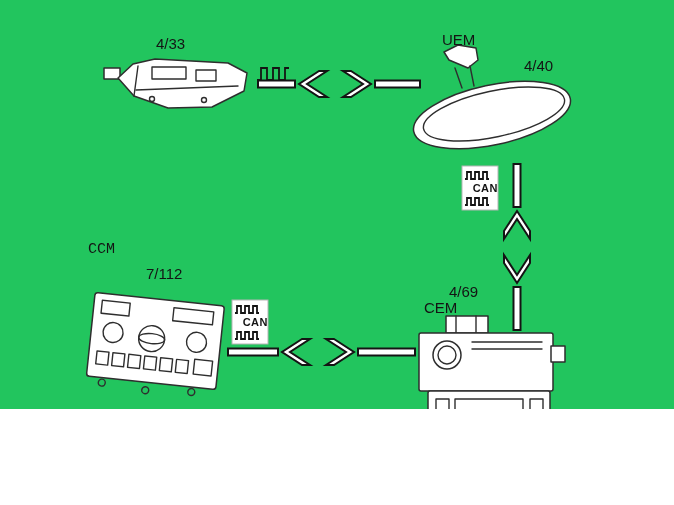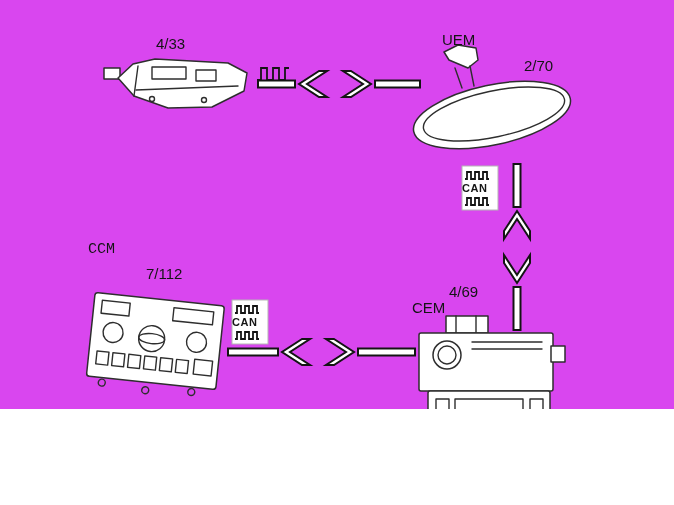--- a/index.html
+++ b/index.html
@@ -1,22 +1,22 @@
 <!DOCTYPE html>
 <html><head>
 <meta charset="utf-8">
 <style>
   html,body { margin:0; padding:0; background:#fff; }
   .stage {
-    position:relative; width:674px; height:409px; background:#d946ef;
+    position:relative; width:674px; height:409px; background:#22c55e;
     overflow:hidden; font-family:"Liberation Sans", sans-serif;
   }
   .stage svg { position:absolute; left:0; top:0; }
   .lbl { position:absolute; color:#141414; font-size:15px; white-space:nowrap; }
-  .can-lbl { position:absolute; width:36px; text-align:left; font-size:11px;
+  .can-lbl { position:absolute; width:36px; text-align:right; font-size:11px;
              font-weight:bold; color:#141414; letter-spacing:0.5px; }
   
   .fw  { fill:#ffffff; stroke:#2e2e2e; stroke-width:1.5; stroke-linejoin:round; }
   .ln  { fill:none;    stroke:#2e2e2e; stroke-width:1.4; stroke-linejoin:round; stroke-linecap:round; }
   .ar  { fill:#ffffff; stroke:#141414; stroke-width:2;   stroke-linejoin:miter; }
   .wv  { fill:none;    stroke:#141414; stroke-width:1.8; stroke-linejoin:miter; }
   .box { fill:#ffffff; stroke:#b5b5b5; stroke-width:1; }
 </style>
 </head>
 <body>
@@ -115,24 +115,24 @@
     <g>
       <rect class="box" x="232" y="300" width="36" height="44"></rect>
       <path class="wv" d="M235,313 h2 v-7 h4 v7 h4 v-7 h4 v7 h4 v-7 h4 v7 h2"></path>
       <path class="wv" d="M235,339 h2 v-7 h4 v7 h4 v-7 h4 v7 h4 v-7 h4 v7 h2"></path>
     </g>
   </svg>
 
   <div class="lbl" style="left:156px; top:35px;">4/33</div>
 
   <div class="lbl" style="left:442px; top:31px;">UEM</div>
-  <div class="lbl" style="left:524px; top:57px;">2/70</div>
+  <div class="lbl" style="left:524px; top:57px;">4/40</div>
 
   <div class="lbl" style="left:88px;  top:241px;font-family:Liberation Mono, monospace;">CCM</div>
   <div class="lbl" style="left:146px; top:265px;">7/112</div>
 
   <div class="lbl" style="left:449px; top:283px;">4/69</div>
-  <div class="lbl" style="left:412px; top:299px;">CEM</div>
+  <div class="lbl" style="left:424px; top:299px;">CEM</div>
 
   <div class="can-lbl" style="left:462px; top:182px;">CAN</div>
   <div class="can-lbl" style="left:232px; top:316px;">CAN</div>
 
 </div>
 
 </body></html>

